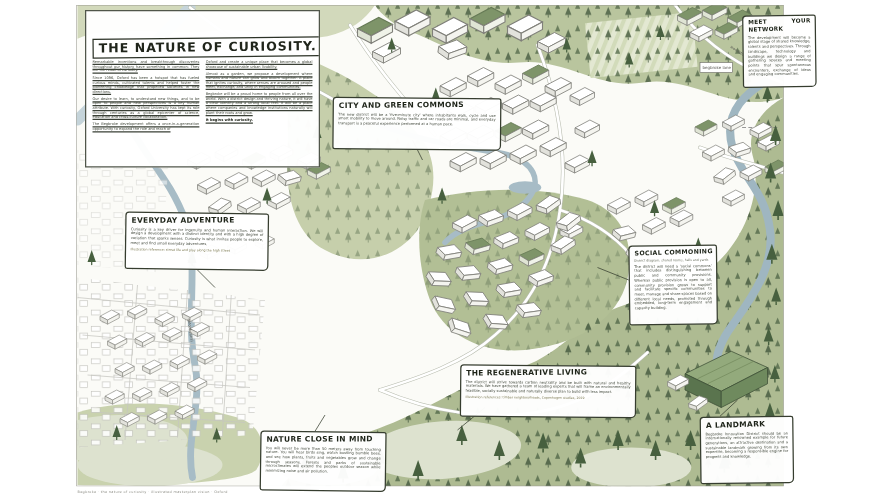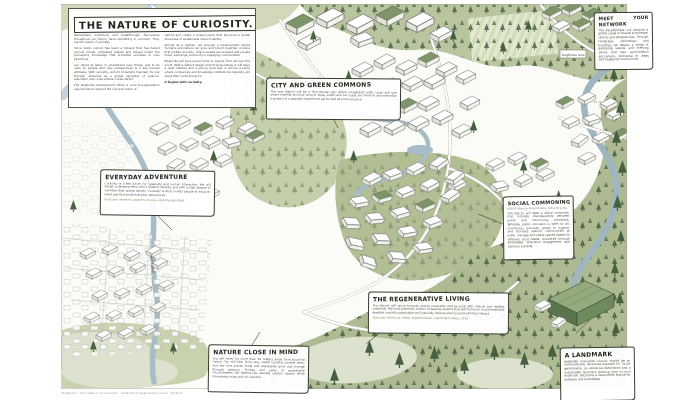--- a/index.html
+++ b/index.html
@@ -8,22 +8,22 @@
   #art{position:absolute;left:0;top:0;}
   .co{position:absolute;background:rgba(255,255,255,.97);border:0.9px solid #363d2f;
       border-radius:3px 2px 4px 2px;padding:2.5px 3.5px 3px;overflow:hidden;
       font-size:2.9px;line-height:1.27;text-align:justify;color:#474d41;}
   .co h3{margin:0 0 1.6px 0;font-size:6px;font-weight:700;letter-spacing:.25px;color:#1e2419;
          transform:rotate(-1deg);transform-origin:left bottom;white-space:nowrap;}
   .co .note{font-size:2.5px;color:#6c7261;margin:0 0 1.2px 0;}
   .co .cap{font-size:2.55px;color:#7d7a52;margin-top:1.4px;}
   .co p{margin:0;}
   #title-block{position:absolute;left:68px;top:8px;width:176px;height:92px;
-      background:rgba(255,255,255,.97);border:0.9px solid #50564a;padding:3px 5px;
-      overflow:hidden;}
+      background:rgba(255,255,255,.97);border:0.9px solid #50564a;padding:16px 5px;
+      overflow:hidden;text-decoration:underline;}
   #title-block h1{margin:0 0 3px 0;display:inline-block;font-size:10px;font-weight:700;
       letter-spacing:.8px;color:#20251b;border:1.1px solid #2d3328;padding:1.5px 4px 1px 4px;
       transform:rotate(-.6deg);white-space:nowrap;}
   .cols{display:flex;gap:5px;}
   .cols .col{flex:1;font-size:2.85px;line-height:1.26;text-align:justify;color:#474d41;}
   .col p{margin:0 0 2.4px 0;}
   .col p.strong{font-weight:700;color:#20251b;}
   #credit{position:absolute;left:62px;top:391px;font-size:2.7px;color:#8a8a82;
       letter-spacing:.3px;white-space:nowrap;}
   .r1{transform:rotate(.5deg);} .r2{transform:rotate(-.7deg);} .r3{transform:rotate(.8deg);}
@@ -386,19 +386,19 @@
     <h3>THE REGENERATIVE LIVING</h3>
     <p>The district will strive towards carbon neutrality and be built with natural and healthy materials. We have gathered a team of leading experts that will frame an environmentally feasible, socially sustainable and naturally diverse plan to build with less impact.</p>
     <div class="cap">Illustration references: timber neighbourhoods, Copenhagen studies, 2019</div>
   </div>
 
   <div class="co r3" style="left:208px;top:345px;width:92px;height:40px;">
     <h3>NATURE CLOSE IN MIND</h3>
     <p>You will never be more than 50 meters away from touching nature. You will hear birds sing, watch bustling bumble bees, and see how plants, fruits and vegetables grow and change through seasons. Forests and parks of sustainable microclimates will extend the peoples outdoor season while minimizing noise and air pollution.</p>
   </div>
 
-  <div class="co r2" style="left:560px;top:347px;width:66px;height:46px;">
+  <div class="co r2" style="left:560px;top:333px;width:66px;height:46px;">
     <h3>A LANDMARK</h3>
     <p>Begbroke Innovation District should be an internationally renowned example for future generations, an attractive destination and a sustainable landmark growing from its own expertise, becoming a responsible engine for progress and knowledge.</p>
   </div>
 
   <div id="credit">Begbroke · the nature of curiosity · illustrated masterplan vision · Oxford</div>
 </div>
 
 </body></html>

